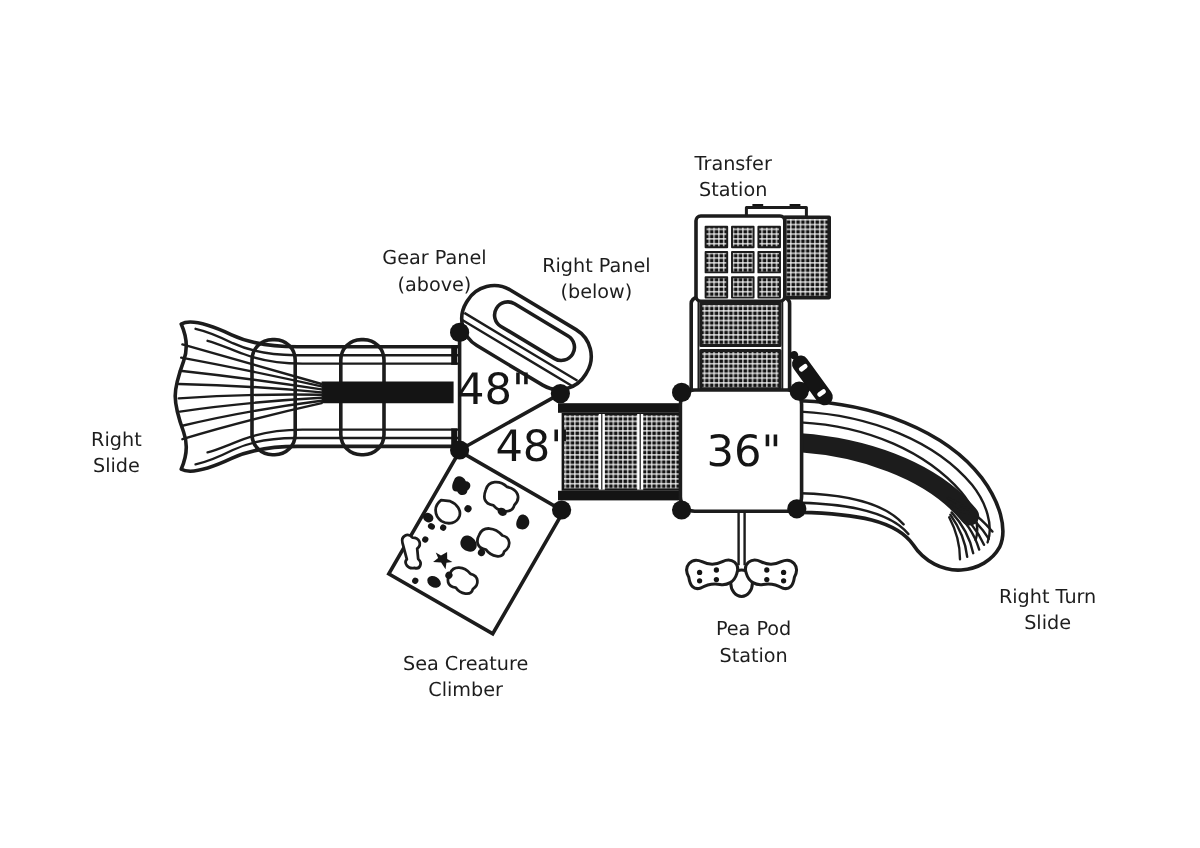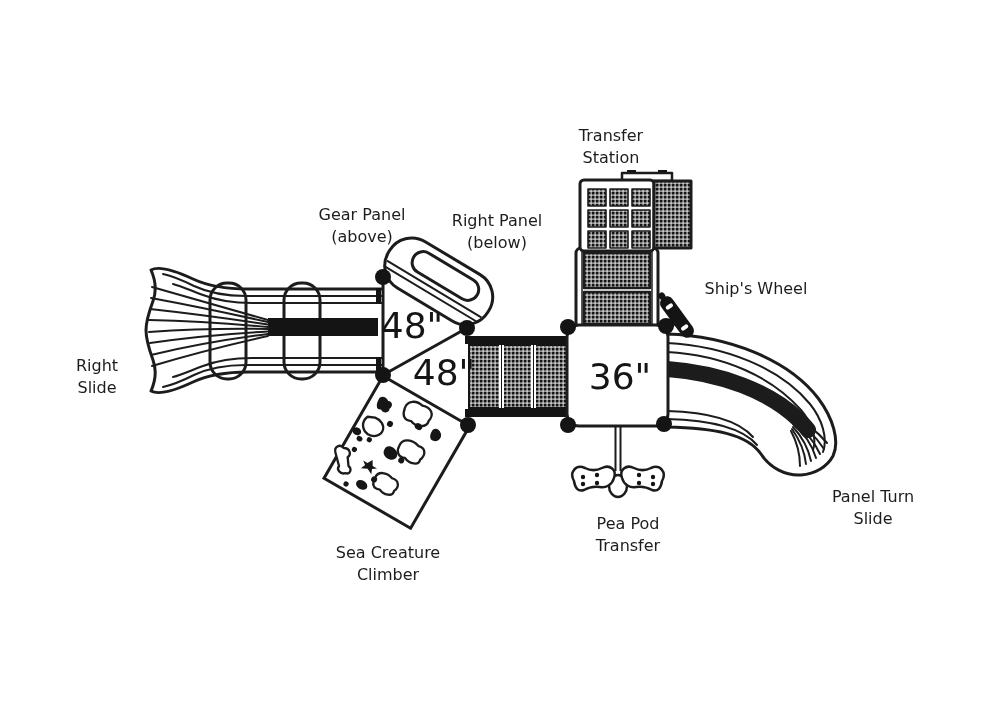--- a/index.html
+++ b/index.html
@@ -192,27 +192,26 @@
     <circle cx="468" cy="425" r="8"></circle>
   </g>
 </svg>
 
 <div class="lbl" style="left:611px;top:147px">Transfer
 Station</div>
 <div class="lbl" style="left:362px;top:226px">Gear Panel
 (above)</div>
 <div class="lbl" style="left:497px;top:232px">Right Panel
 (below)</div>
-<div class="lbl" style="left:756px;top:289px">Ship's Wheel</div>
 <div class="lbl" style="left:97px;top:377px">Right
 Slide</div>
-<div class="lbl" style="left:873px;top:508px">Panel Turn
+<div class="lbl" style="left:873px;top:508px">Right Turn
 Slide</div>
 <div class="lbl" style="left:388px;top:564px">Sea Creature
 Climber</div>
 <div class="lbl" style="left:628px;top:535px">Pea Pod
-Transfer</div>
+Station</div>
 
 <div class="dim" style="left:412px;top:326px">48"</div>
 <div class="dim" style="left:444px;top:373px">48"</div>
 <div class="dim" style="left:620px;top:377px">36"</div>
 
 </div>
 
 </body></html>

